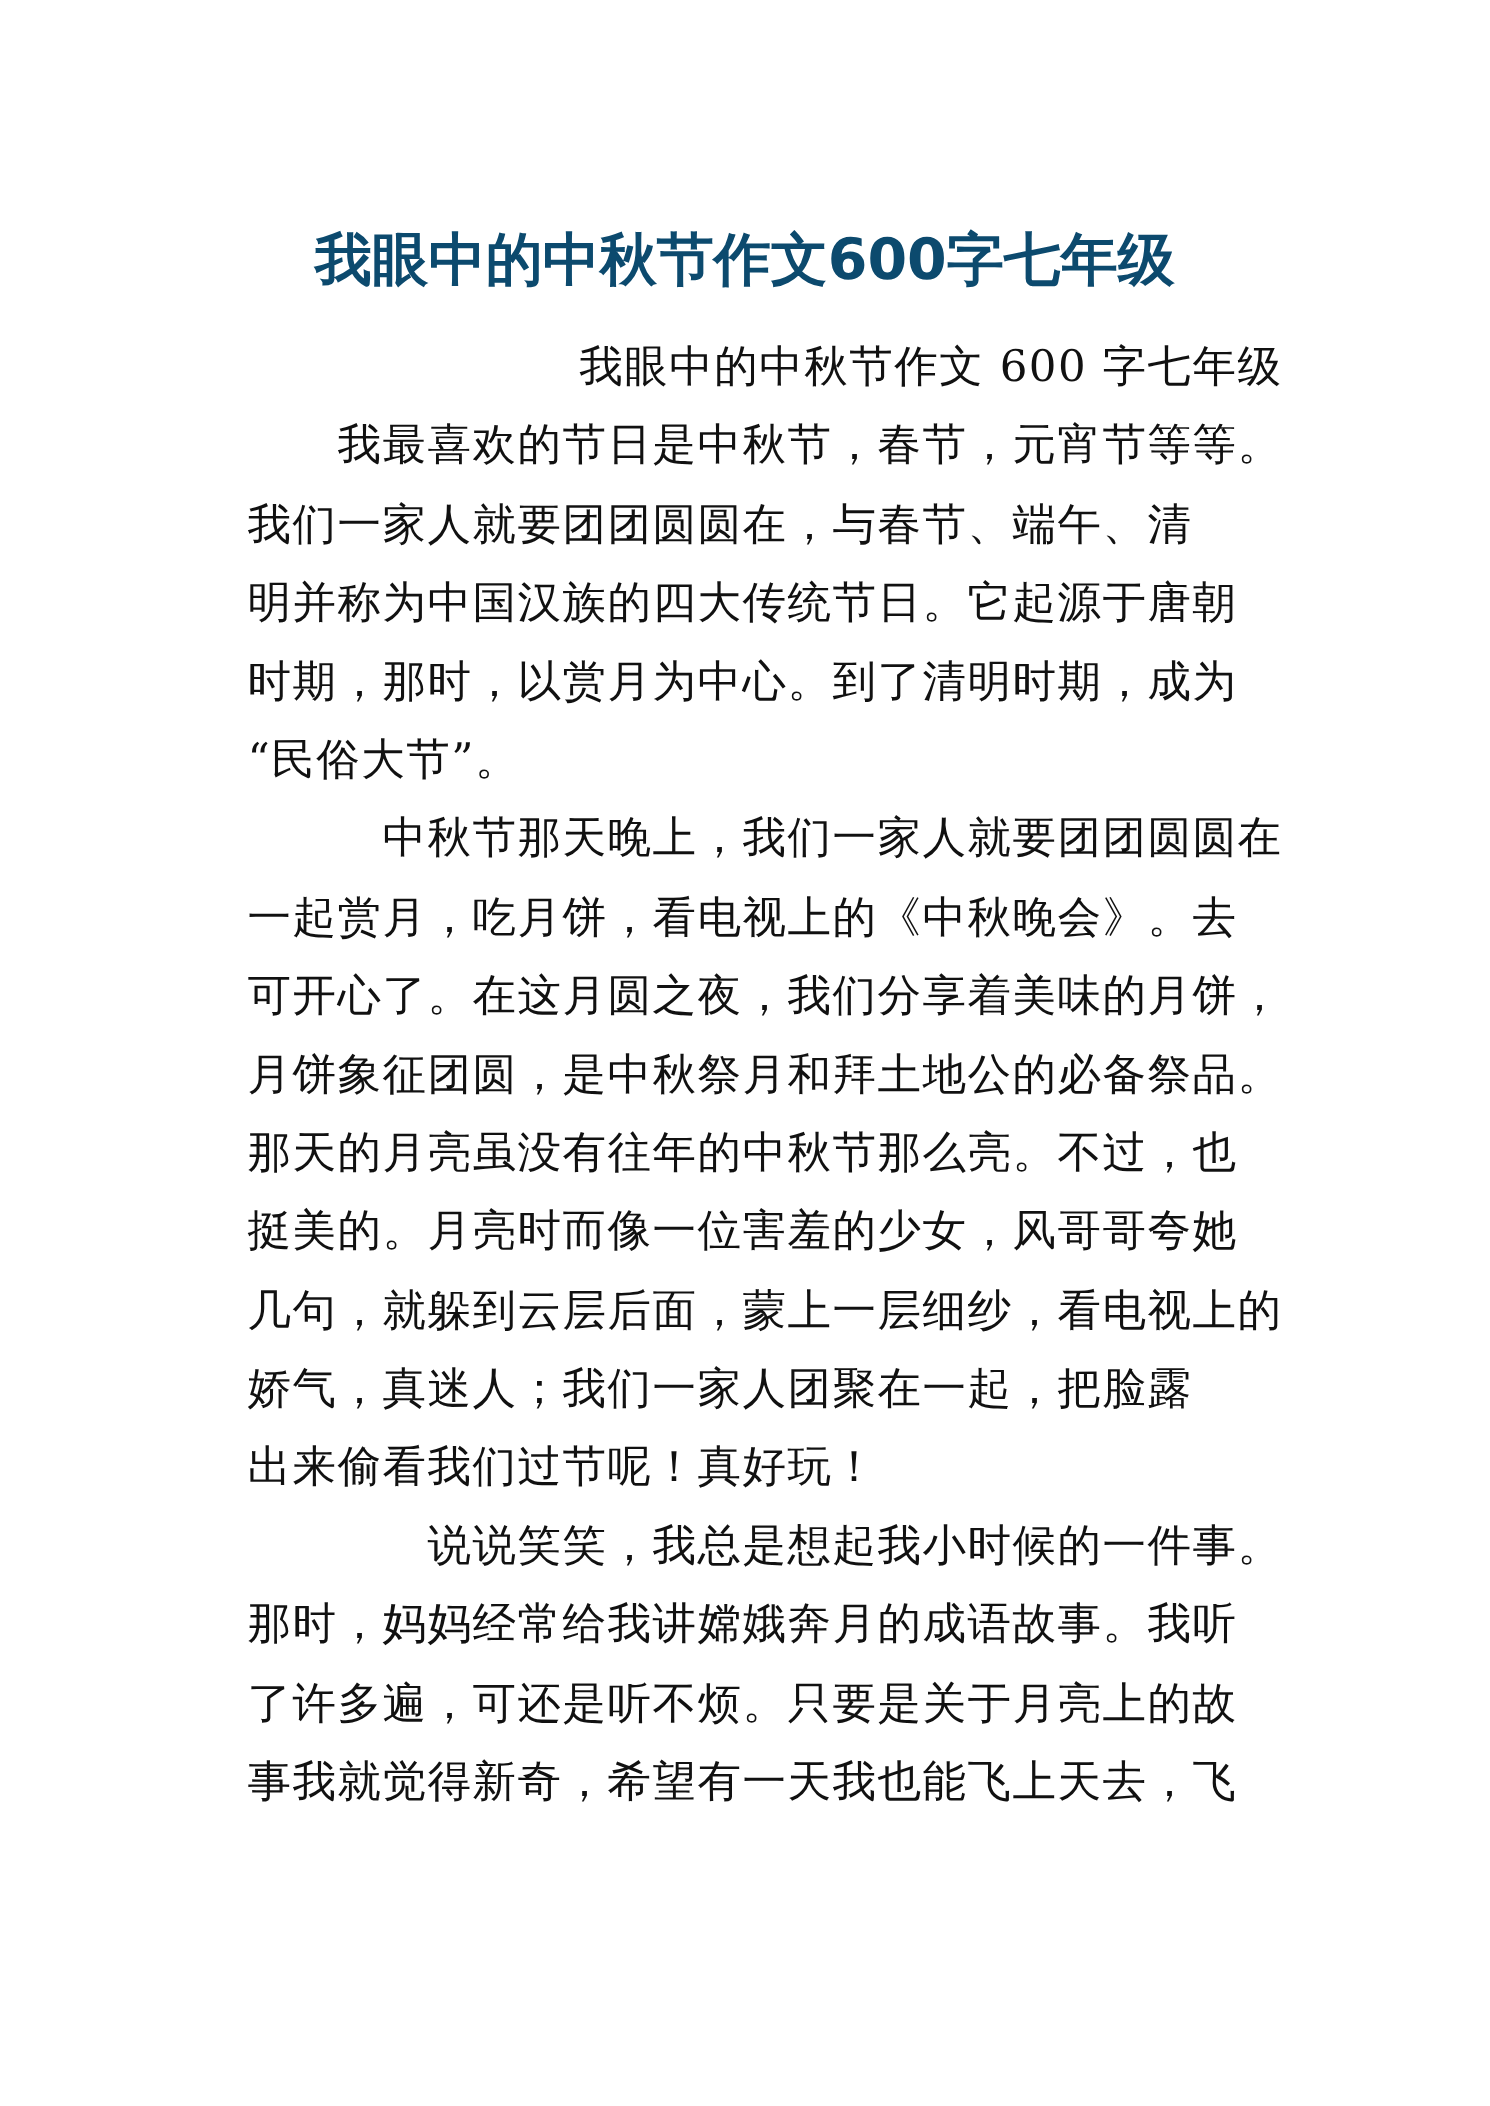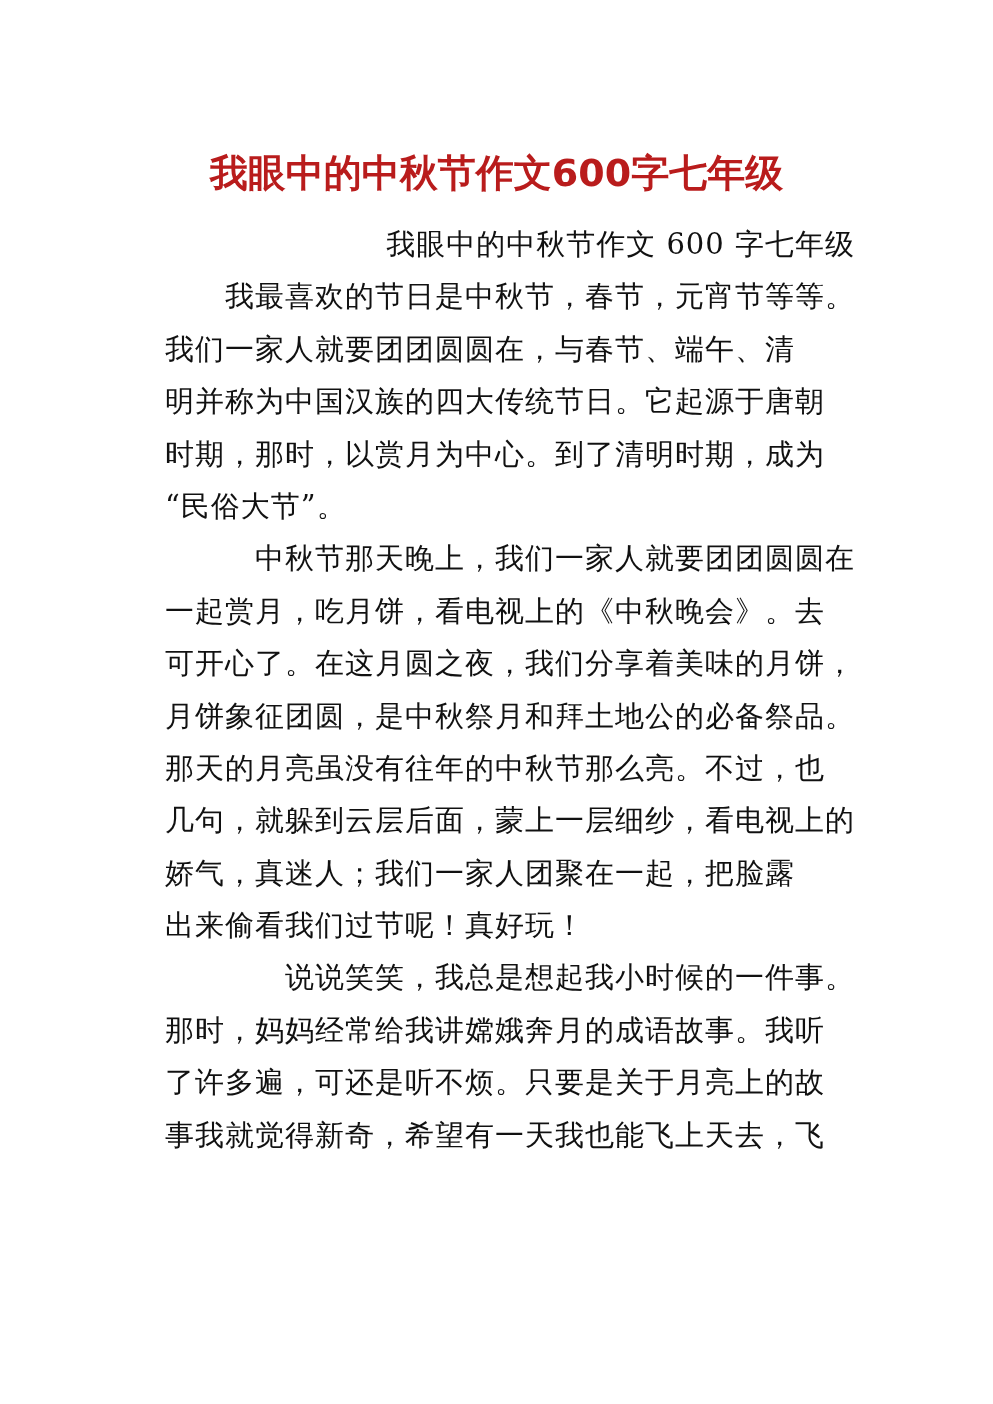--- a/index.html
+++ b/index.html
@@ -18,21 +18,21 @@
     .page-title {
       position: absolute;
       top: 118px;
       left: 0;
       width: 993px;
       text-align: center;
       font-family: "DejaVu Sans", "Liberation Sans", sans-serif;
       font-weight: bold;
       font-size: 38px;
       line-height: 60px;
-      color: #b91c1c;
+      color: #0c4a6e;
       letter-spacing: 0px;
     }
     .body-text {
       position: absolute;
       top: 218px;
       left: 165px;
       width: 690px;
     }
     .line {
       height: 52.4px;
@@ -56,20 +56,21 @@
   <div class="line indent">我最喜欢的节日是中秋节，春节，元宵节等等。</div>
   <div class="line">我们一家人就要团团圆圆在，与春节、端午、清</div>
   <div class="line">明并称为中国汉族的四大传统节日。它起源于唐朝</div>
   <div class="line">时期，那时，以赏月为中心。到了清明时期，成为</div>
   <div class="line">“民俗大节”。</div>
   <div class="line indent">中秋节那天晚上，我们一家人就要团团圆圆在</div>
   <div class="line">一起赏月，吃月饼，看电视上的《中秋晚会》。去</div>
   <div class="line">可开心了。在这月圆之夜，我们分享着美味的月饼，</div>
   <div class="line">月饼象征团圆，是中秋祭月和拜土地公的必备祭品。</div>
   <div class="line">那天的月亮虽没有往年的中秋节那么亮。不过，也</div>
+  <div class="line">挺美的。月亮时而像一位害羞的少女，风哥哥夸她</div>
   <div class="line">几句，就躲到云层后面，蒙上一层细纱，看电视上的</div>
   <div class="line">娇气，真迷人；我们一家人团聚在一起，把脸露</div>
   <div class="line">出来偷看我们过节呢！真好玩！</div>
   <div class="line indent">说说笑笑，我总是想起我小时候的一件事。</div>
   <div class="line">那时，妈妈经常给我讲嫦娥奔月的成语故事。我听</div>
   <div class="line">了许多遍，可还是听不烦。只要是关于月亮上的故</div>
   <div class="line">事我就觉得新奇，希望有一天我也能飞上天去，飞</div>
 </div>
 
 </body></html>

